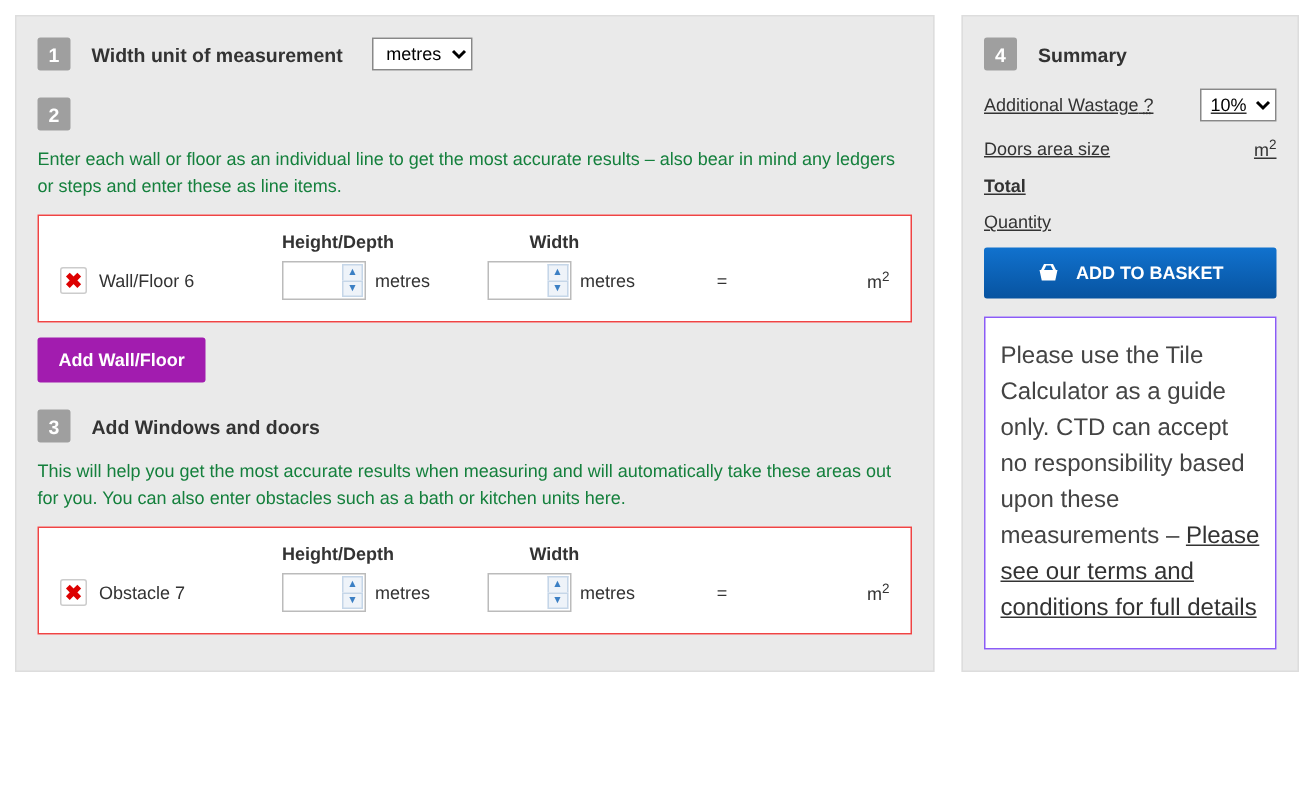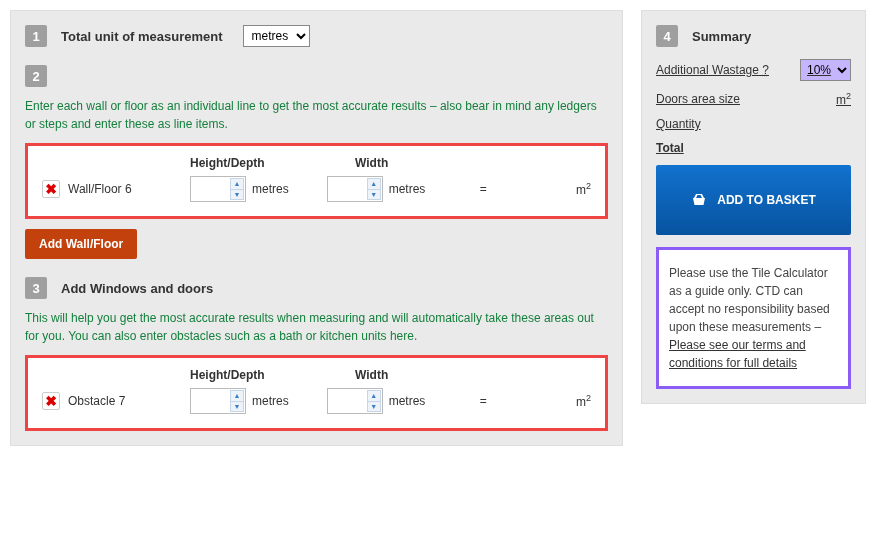--- a/index.html
+++ b/index.html
@@ -7,61 +7,61 @@
 .container { display: flex; gap: 18px; max-width: 876px; }
 .main { flex: 1; background: #eaeaea; border: 1px solid #ddd; padding: 14px; }
 .sidebar { width: 225px; background: #eaeaea; border: 1px solid #ddd; padding: 14px; align-self: flex-start; }
 .step-header { display: flex; align-items: center; margin-bottom: 10px; }
 .step-num { width: 22px; height: 22px; background: #9f9f9f; color: #fff; font-weight: bold; display: flex; align-items: center; justify-content: center; font-size: 13px; margin-right: 14px; border-radius: 2px; }
 .step-title { font-weight: bold; font-size: 13px; color: #333; }
 .unit-select { margin-left: 20px; display: inline-flex; align-items: center; }
 .unit-select select { height: 22px; border: 1px solid #888; background: #fff; font-size: 12px; padding: 1px 4px; }
 .desc { color: #15803d; line-height: 1.5; margin: 8px 0 10px; }
 .section { margin-bottom: 18px; }
-.table-wrap { background: #fff; border: 3px solid #ef4444; padding: 10px 14px 14px; }
+.table-wrap { background: #fff; border: 1px solid #ef4444; padding: 10px 14px 14px; }
 .col-headers { display: flex; margin-bottom: 6px; }
 .col-headers .spacer1 { width: 148px; }
 .col-headers .h { font-weight: bold; font-size: 12px; color: #333; width: 165px; }
 .row { display: flex; align-items: center; }
 .del { width: 18px; height: 18px; color: #d00; font-weight: bold; font-size: 14px; display: flex; align-items: center; justify-content: center; cursor: pointer; margin-right: 8px; border: 1px solid #ccc; background: #fff; border-radius: 2px; }
 .row .label { width: 122px; }
 .num-wrap { position: relative; width: 56px; margin-right: 6px; }
 .num-wrap input { width: 56px; height: 26px; border: 1px solid #bbb; padding: 2px 18px 2px 4px; font-size: 12px; }
 .num-wrap .spin { position: absolute; right: 2px; top: 2px; width: 14px; height: 22px; display: flex; flex-direction: column; }
 .num-wrap .spin span { flex: 1; display: flex; align-items: center; justify-content: center; font-size: 7px; color: #3b7fc4; background: #eef3f9; border: 1px solid #c5d6e8; cursor: pointer; }
 .num-wrap .spin span:first-child { border-bottom: none; }
 .unit-lbl { margin-right: 38px; }
 .eq { width: 40px; text-align: center; }
 .result { margin-left: auto; }
 .result sup { font-size: 9px; }
-.btn { display: inline-block; background: #c2410c; color: #fff; border: none; padding: 8px 14px; font-weight: bold; font-size: 12px; margin-top: 10px; cursor: pointer; border-radius: 2px; }
+.btn { display: inline-block; background: #a21caf; color: #fff; border: none; padding: 8px 14px; font-weight: bold; font-size: 12px; margin-top: 10px; cursor: pointer; border-radius: 2px; }
 .sidebar .step-header { margin-bottom: 12px; }
 .srow { display: flex; justify-content: space-between; align-items: center; margin-bottom: 10px; font-size: 12px; color: #333; text-decoration: underline; }
 .srow .qmark { text-decoration: underline dotted; cursor: help; }
 .srow sup { font-size: 9px; }
 .wastage-sel { display: flex; align-items: center; }
-.wastage-sel select { height: 22px; border: 1px solid #888; background: #c4b5fd; font-size: 12px; padding: 1px 2px; }
+.wastage-sel select { height: 22px; border: 1px solid #888; background: #ffffff; font-size: 12px; padding: 1px 2px; }
 .srow.total { font-weight: bold; }
-.basket-btn { width: 100%; background: #0b5fb3; background: linear-gradient(#1172ce,#0753a0); color: #fff; border: none; padding: 28px 8px; font-weight: bold; font-size: 12px; cursor: pointer; display: flex; align-items: center; justify-content: center; gap: 10px; border-radius: 2px; }
+.basket-btn { width: 100%; background: #0b5fb3; background: linear-gradient(#1172ce,#0753a0); color: #fff; border: none; padding: 10px 8px; font-weight: bold; font-size: 12px; cursor: pointer; display: flex; align-items: center; justify-content: center; gap: 10px; border-radius: 2px; }
 .basket-icon { width: 16px; height: 14px; position: relative; }
 .basket-icon svg { display: block; }
-.disclaimer { background: #fff; border: 3px solid #8b5cf6; padding: 14px 10px; margin-top: 12px; font-size: 12px; color: #444; line-height: 1.5; }
+.disclaimer { background: #fff; border: 1px solid #8b5cf6; padding: 14px 10px; margin-top: 12px; font-size: 16px; color: #444; line-height: 1.5; }
 .disclaimer a { color: #333; text-decoration: underline; }
 </style>
 </head>
 <body>
 
 <div class="container">
 
   <div class="main">
 
     <div class="section">
       <div class="step-header">
         <div class="step-num">1</div>
-        <div class="step-title">Total unit of measurement</div>
+        <div class="step-title">Width unit of measurement</div>
         <div class="unit-select">
           <select>
             <option>metres</option>
           </select>
         </div>
       </div>
     </div>
 
     <div class="section">
       <div class="step-header">
@@ -155,27 +155,27 @@
           <option>10%</option>
         </select>
       </div>
     </div>
 
     <div class="srow">
       <div>Doors area size</div>
       <div><span>m</span><sup>2</sup></div>
     </div>
 
-    <div class="srow">
-      <div>Quantity</div>
+    <div class="srow total">
+      <div>Total</div>
       <div></div>
     </div>
 
-    <div class="srow total">
-      <div>Total</div>
+    <div class="srow">
+      <div>Quantity</div>
       <div></div>
     </div>
 
     <button class="basket-btn">
       <span class="basket-icon">
         <svg viewBox="0 0 16 14" width="16" height="14">
             <path fill="#fff" d="M2 5h12l-1.5 7h-9L2 5zm3-4l-2 4h2l1.5-3h3L11 5h2l-2-4H5z"></path>
           </svg>
       </span>
       <span>ADD TO BASKET</span>

